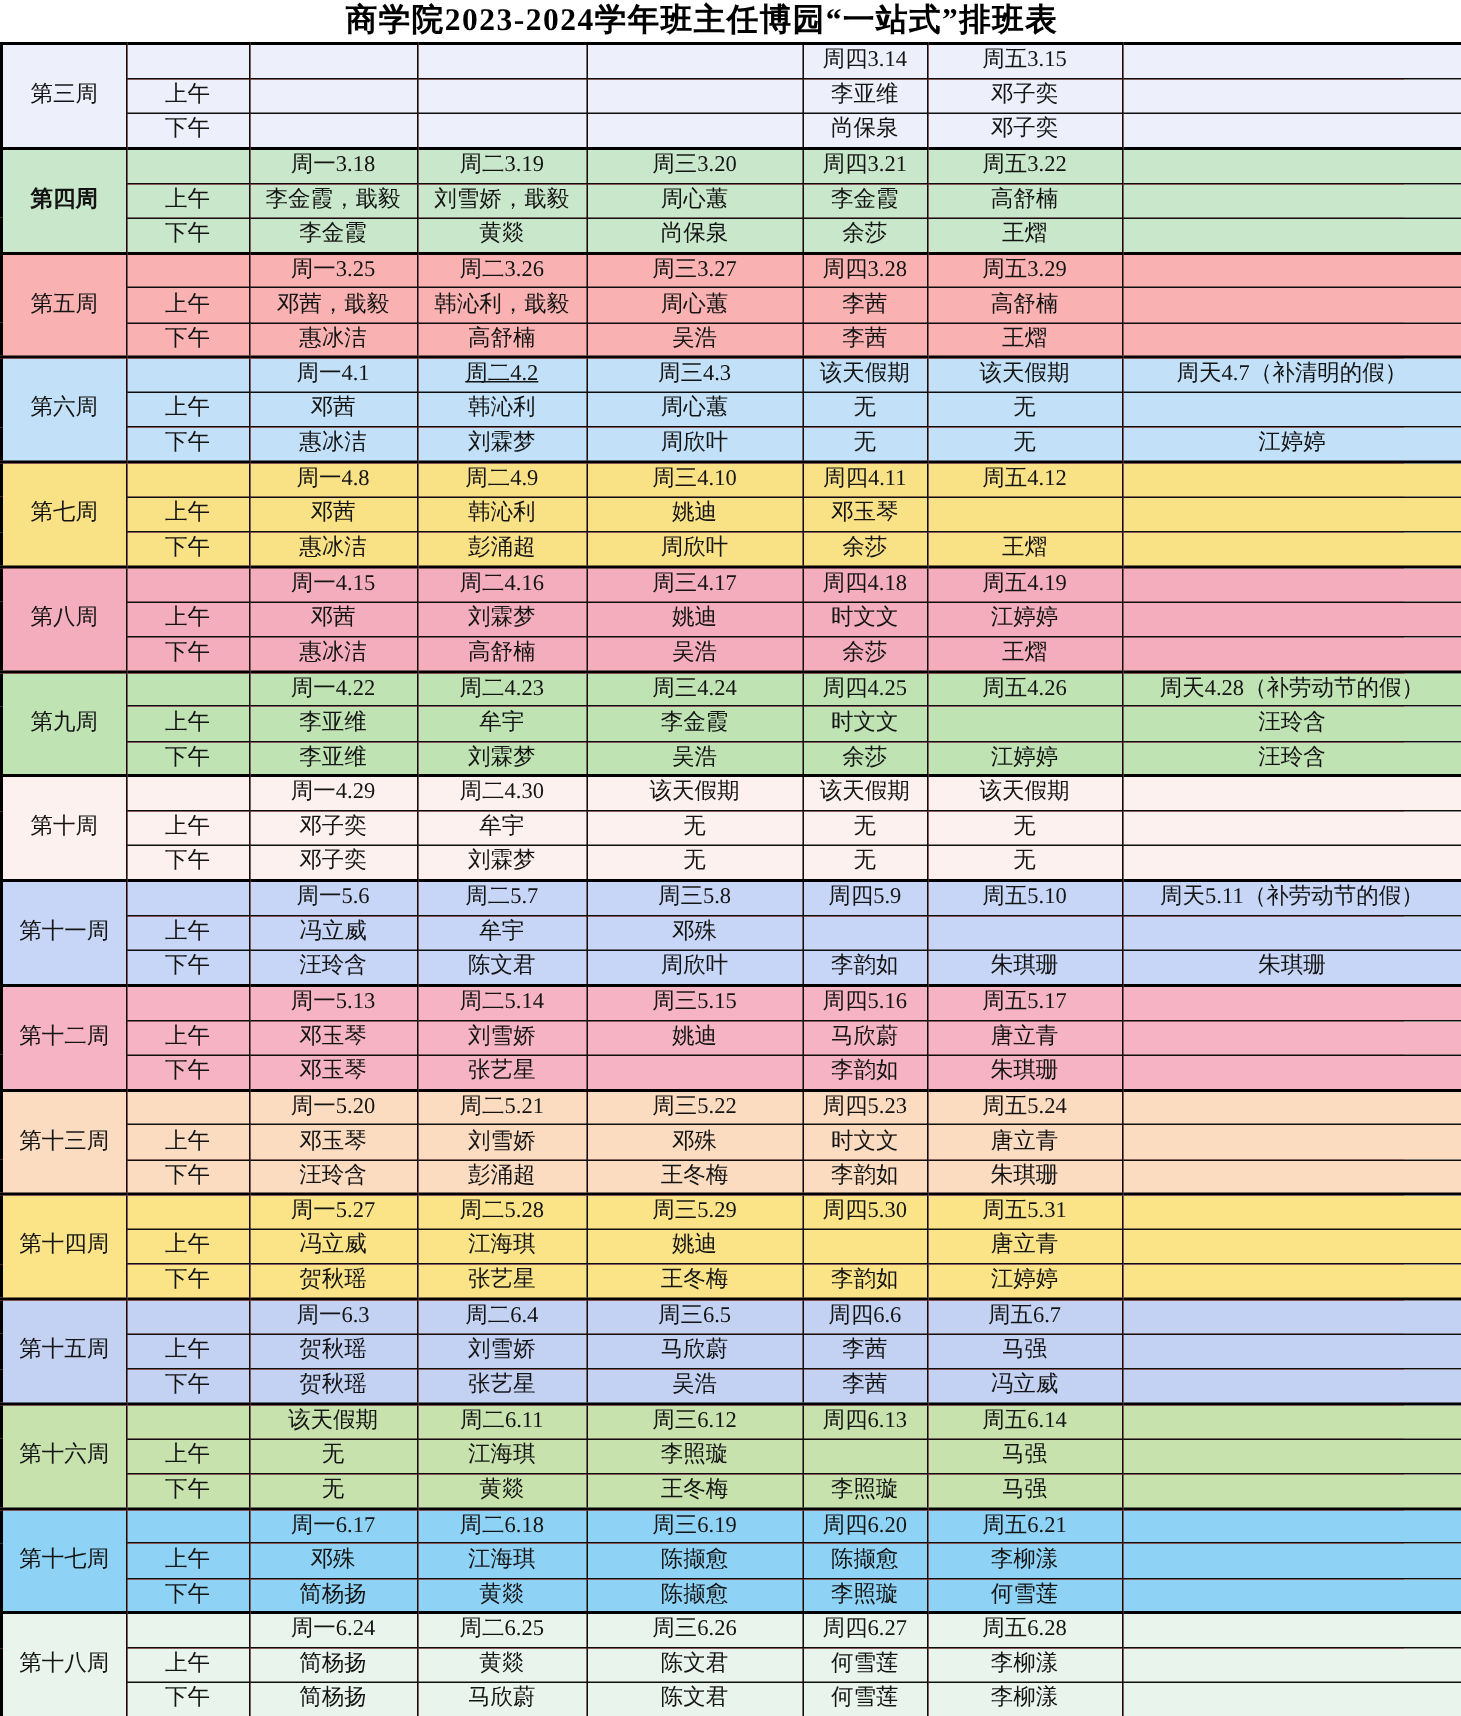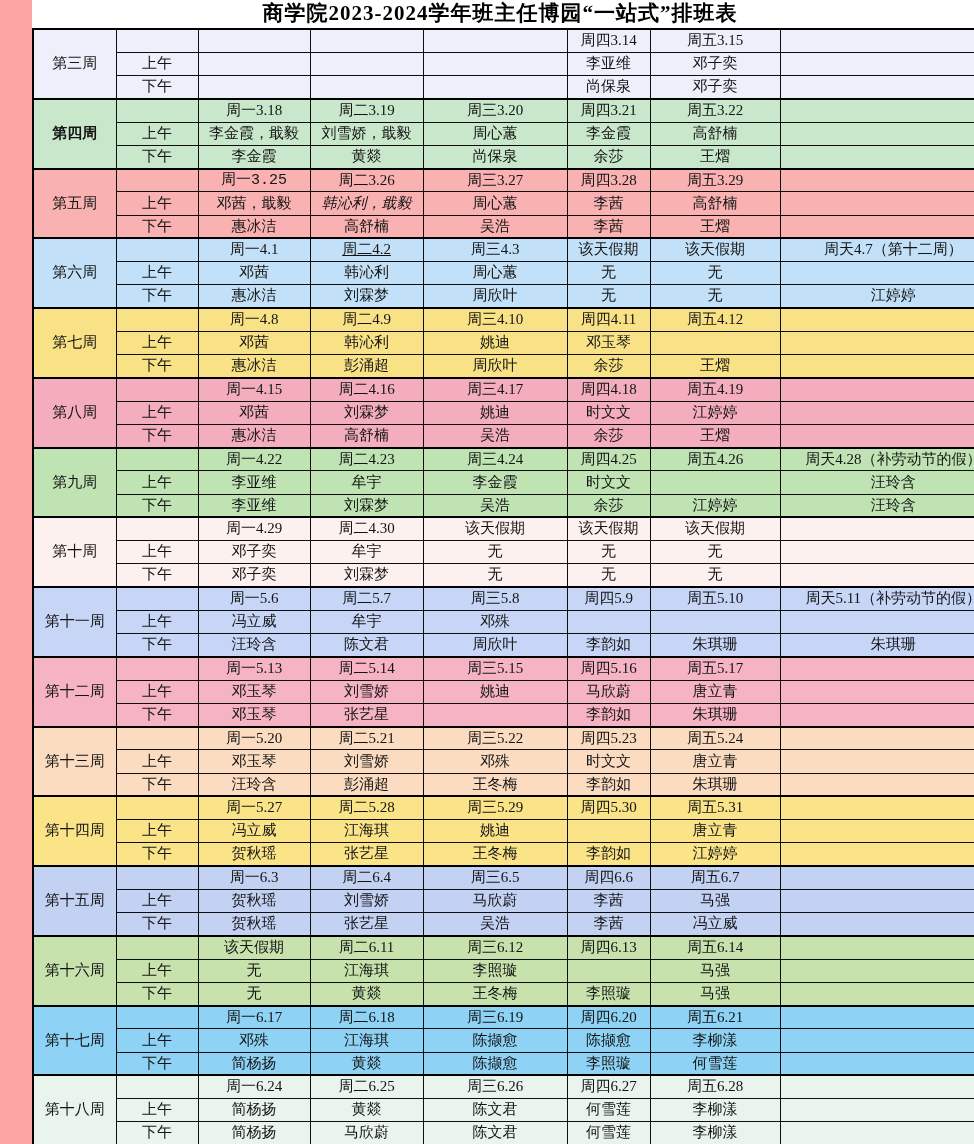--- a/index.html
+++ b/index.html
@@ -1,21 +1,21 @@
 <!DOCTYPE html>
 <html><head>
 <meta charset="utf-8">
 <style>
   html,body{margin:0;padding:0;background:#ffffff;}
   body{
     width:974px;height:1144px;overflow:hidden;
     font-family:"Liberation Serif","DejaVu Serif",serif;
     color:#141414;
   }
-  .sheet{width:936px;height:1144px;background:#fca5a5;padding-left:32px;}
+  .sheet{width:936px;height:1144px;background:#fca5a5;}
   .title{
     height:28px;line-height:27px;text-align:center;
     font-size:21px;font-weight:bold;letter-spacing:1px;
     color:#000;background:#fff;white-space:nowrap;
   }
   table.roster{
     border-collapse:collapse;table-layout:fixed;
     width:974px;
   }
   table.roster td{
@@ -101,31 +101,31 @@
           <td class="" style="background: rgb(201, 231, 203);">李金霞</td>
           <td class="" style="background: rgb(201, 231, 203);">黄燚</td>
           <td class="" style="background: rgb(201, 231, 203);">尚保泉</td>
           <td class="" style="background: rgb(201, 231, 203);">余莎</td>
           <td class="" style="background: rgb(201, 231, 203);">王熠</td>
           <td class="note" style="background: rgb(201, 231, 203);"></td>
         </tr>
         <tr class="block-start">
           <td class="wk" rowspan="3" style="background: rgb(249, 178, 177); margin-left: 41px;">第五周</td>
           <td class="pd" style="background: rgb(249, 178, 177);"></td>
-          <td class="dt" style="background: rgb(249, 178, 177); font-family: Liberation Mono, monospace;">周一3.25</td>
+          <td class="dt" style="background: rgb(249, 178, 177);">周一3.25</td>
           <td class="dt" style="background: rgb(249, 178, 177); margin-left: 12px;">周二3.26</td>
           <td class="dt" style="background: rgb(249, 178, 177);">周三3.27</td>
           <td class="dt" style="background: rgb(249, 178, 177);">周四3.28</td>
           <td class="dt" style="background: rgb(249, 178, 177);">周五3.29</td>
           <td class="note" style="background: rgb(249, 178, 177);"></td>
         </tr>
         <tr>
           <td class="pd" style="background: rgb(249, 178, 177);">上午</td>
           <td class="" style="background: rgb(249, 178, 177);">邓茜，戢毅</td>
-          <td class="" style="background: rgb(249, 178, 177); font-style: italic;">韩沁利，戢毅</td>
+          <td class="" style="background: rgb(249, 178, 177);">韩沁利，戢毅</td>
           <td class="" style="background: rgb(249, 178, 177);">周心蕙</td>
           <td class="" style="background: rgb(249, 178, 177);">李茜</td>
           <td class="" style="background: rgb(249, 178, 177);">高舒楠</td>
           <td class="note" style="background: rgb(249, 178, 177);"></td>
         </tr>
         <tr>
           <td class="pd" style="background: rgb(249, 178, 177);">下午</td>
           <td class="" style="background: rgb(249, 178, 177);">惠冰洁</td>
           <td class="" style="background: rgb(249, 178, 177);">高舒楠</td>
           <td class="" style="background: rgb(249, 178, 177);">吴浩</td>
@@ -134,21 +134,21 @@
           <td class="note" style="background: rgb(249, 178, 177);"></td>
         </tr>
         <tr class="block-start">
           <td class="wk" rowspan="3" style="background: rgb(194, 225, 248);">第六周</td>
           <td class="pd" style="background: rgb(194, 225, 248);"></td>
           <td class="dt" style="background: rgb(194, 225, 248);">周一4.1</td>
           <td class="dt" style="background: rgb(194, 225, 248); text-decoration: underline;">周二4.2</td>
           <td class="dt" style="background: rgb(194, 225, 248);">周三4.3</td>
           <td class="dt" style="background: rgb(194, 225, 248);">该天假期</td>
           <td class="dt" style="background: rgb(194, 225, 248);">该天假期</td>
-          <td class="note" style="background: rgb(194, 225, 248);">周天4.7（第十二周）</td>
+          <td class="note" style="background: rgb(194, 225, 248);">周天4.7（补清明的假）</td>
         </tr>
         <tr>
           <td class="pd" style="background: rgb(194, 225, 248);">上午</td>
           <td class="" style="background: rgb(194, 225, 248);">邓茜</td>
           <td class="" style="background: rgb(194, 225, 248);">韩沁利</td>
           <td class="" style="background: rgb(194, 225, 248);">周心蕙</td>
           <td class="" style="background: rgb(194, 225, 248);">无</td>
           <td class="" style="background: rgb(194, 225, 248);">无</td>
           <td class="note" style="background: rgb(194, 225, 248);"></td>
         </tr>

